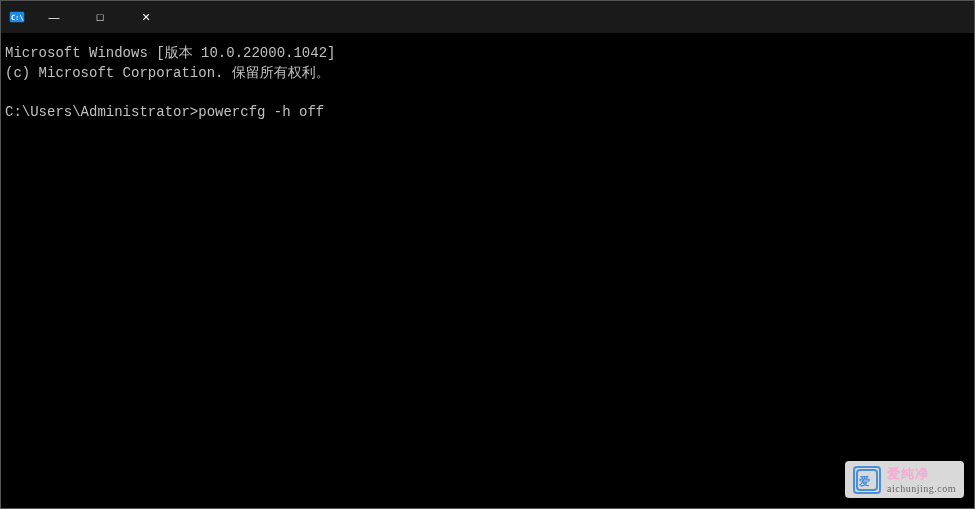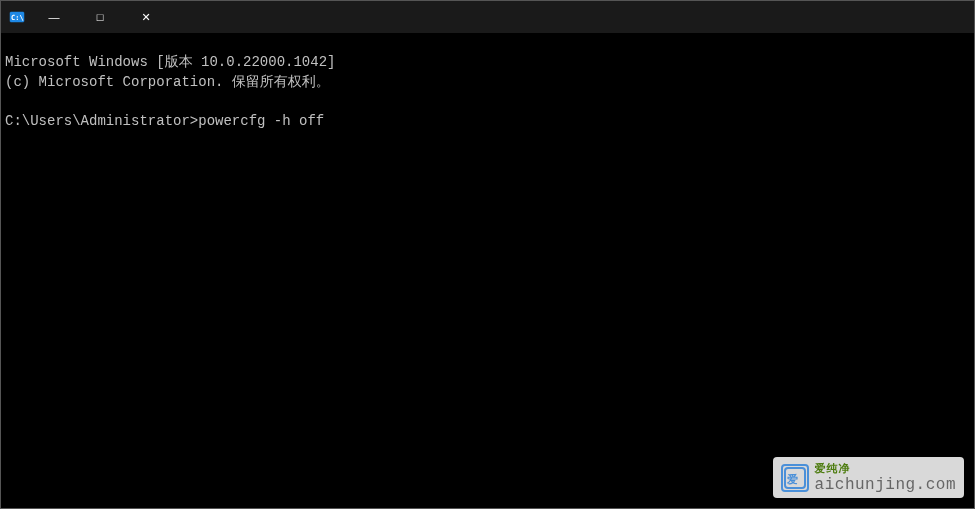--- a/index.html
+++ b/index.html
@@ -72,21 +72,21 @@
       color: #fff;
       font-size: 11px;
       background: transparent;
       border: none;
       outline: none;
     }
 
     .terminal-body {
       flex: 1;
       background: #000;
-      padding: 20px 4px;
+      padding: 11px 4px;
       overflow: hidden;
       position: relative;
     }
 
     .terminal-text {
       color: #c0c0c0;
       font-size: 14px;
       line-height: 1.4;
       white-space: pre;
     }
@@ -116,31 +116,31 @@
       font-weight: bold;
       font-family: sans-serif;
     }
 
     .watermark-text-block {
       display: flex;
       flex-direction: column;
     }
 
     .watermark-main {
-      font-size: 11px;
+      font-size: 13px;
       font-weight: bold;
-      color: #4d7c0f;
+      color: #f9a8d4;
       font-family: 'Microsoft YaHei', sans-serif;
       letter-spacing: 1px;
     }
 
     .watermark-sub {
-      font-size: 16px;
+      font-size: 10px;
       color: #666;
-      font-family: Liberation Mono, monospace;
+      font-family: Liberation Serif, serif;
       letter-spacing: 0.5px;
     }
   </style>
 </head>
 <body>
 
 <div class="window">
 
   <div class="title-bar">
     <div class="title-bar-icon">

